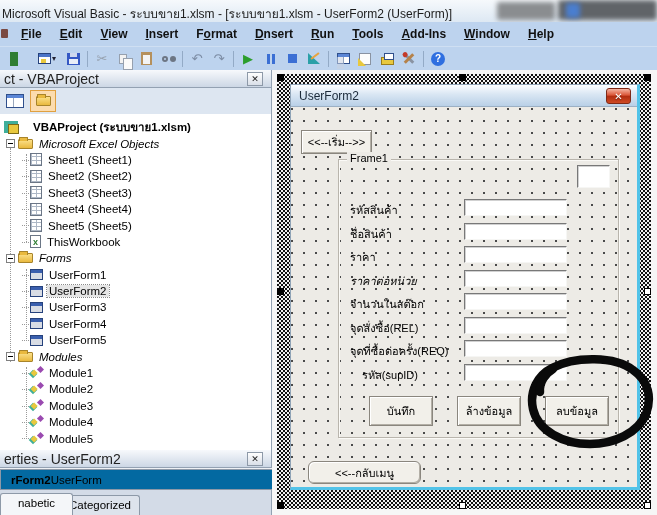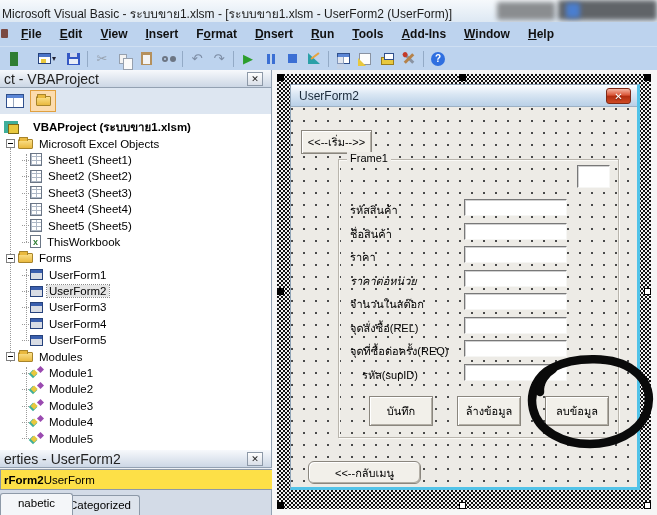--- a/index.html
+++ b/index.html
@@ -66,21 +66,21 @@
   .i-viewobj::before { content:""; position:absolute; left:0; top:0; right:0; height:3px; background:#5b86d6; }
   .i-viewobj::after { content:""; position:absolute; left:6px; top:3px; width:1px; bottom:0; background:#9aa8bd; }
   #toggle-folders { width:26px; height:22px; background:#fcdcae; border:1px solid #e0a040; display:flex; align-items:center; justify-content:center; }
   .i-folder { width:15px; height:10px; background:linear-gradient(#fbe08a,#e9b93e); border:1px solid #a8842a; border-radius:1px; position:relative; }
   .i-folder::before { content:""; position:absolute; left:0; top:-3px; width:7px; height:3px; background:#e9b93e; border:1px solid #a8842a; border-bottom:none; border-radius:1px 1px 0 0; }
   #proj-menu-caret { position:absolute; right:8px; top:6px; font-size:8px; color:#44506a; }
 
   #tree { left:0; top:114px; width:272px; height:336px; background:#fff; border-right:1px solid #93a1b2; overflow:hidden; padding-top:5px; position:absolute; }
   .trow { height:16.4px; display:flex; align-items:center; font-size:11.5px; color:#000; white-space:nowrap; position:relative; }
   .trow.bold { font-weight:bold; }
-  .ind0 { padding-left:4px;gap:9px; } .ind1 { padding-left:6px; } .ind2 { padding-left:30px; }
+  .ind0 { padding-left:4px;gap:9px; } .ind1 { padding-left:6px;font-style:italic; } .ind2 { padding-left:30px; }
   .tlabel { margin-left:4px; padding:0 2px; }
   .selrow .tlabel { background:#e6e6e6; outline:1px dotted #8a8a8a; }
   .exp { width:9px; height:9px; border:1px solid #808080; background:#fff; position:relative; margin-right:3px; flex:none; }
   .exp::before { content:""; position:absolute; left:1px; right:1px; top:3px; height:1px; background:#000; }
   .dotline { border-left:1px dotted #9a9a9a; width:0; position:absolute; }
   .trow.child::before { content:""; position:absolute; left:22px; top:8px; width:7px; border-top:1px dotted #9a9a9a; }
 
   
   .ti { flex:none; }
   .i-project { width:14px; height:12px; background:#3fae9a; position:relative; }
@@ -89,21 +89,21 @@
     background-image:linear-gradient(#aeb8c6 1px,transparent 1px),linear-gradient(90deg,#aeb8c6 1px,transparent 1px);
     background-size:5px 4px; background-position:0 2px; }
   .i-workbook { width:11px; height:13px; background:#fff; border:1px solid #6b7686; color:#2e7d32; font-size:9px; font-weight:bold; line-height:12px; text-align:center; }
   .i-uform { width:13px; height:11px; background:#d8dce4; border:1px solid #26427c; position:relative; }
   .i-uform::before { content:""; position:absolute; left:0; top:0; right:0; height:3px; background:#3a5fae; }
   .i-module { width:13px; height:12px; position:relative; }
   .i-module::before { content:""; position:absolute; left:0; top:4px; width:6px; height:6px; background:#3fae9a; transform:rotate(45deg); }
   .i-module::after { content:""; position:absolute; right:0; top:0; width:5px; height:5px; background:#9a4ab0; transform:rotate(45deg); box-shadow:-2px 7px 0 #e8c83e; }
 
   
-  #props-combo { left:0; top:469px; width:272px; height:21px; background:#fde047; border:1px solid #8d99a8; border-right:none; display:flex; align-items:center; font-size:11.5px; padding-left:3px; }
+  #props-combo { left:0; top:469px; width:272px; height:21px; background:#0369a1; border:1px solid #8d99a8; border-right:none; display:flex; align-items:center; font-size:11.5px; padding-left:10px; }
   #props-combo .b { font-weight:bold; }
   #combo-drop { position:absolute; right:2px; top:2px; width:17px; height:15px; background:linear-gradient(#f6f8fb,#d4dce8); border:1px solid #8d99a8; font-size:8px; color:#333; display:flex; align-items:center; justify-content:center; }
   #props-tabs { left:0; top:490px; width:272px; height:25px; background:#d3dbe7; border-right:1px solid #93a1b2; position:absolute; }
   .tab { position:absolute; top:3px; height:22px; font-size:11.5px; display:flex; align-items:flex-start; justify-content:center; padding-top:3px;
     border:1px solid #8d99a8; border-bottom:none; border-radius:3px 3px 0 0; }
   .tab.sel { background:#f4f6f9; z-index:2; }
   .tab.unsel { background:#dde3ec; top:5px; }
 
   
   #designer { left:272px; top:70px; width:385px; height:445px; background:#f6f6f6; }

